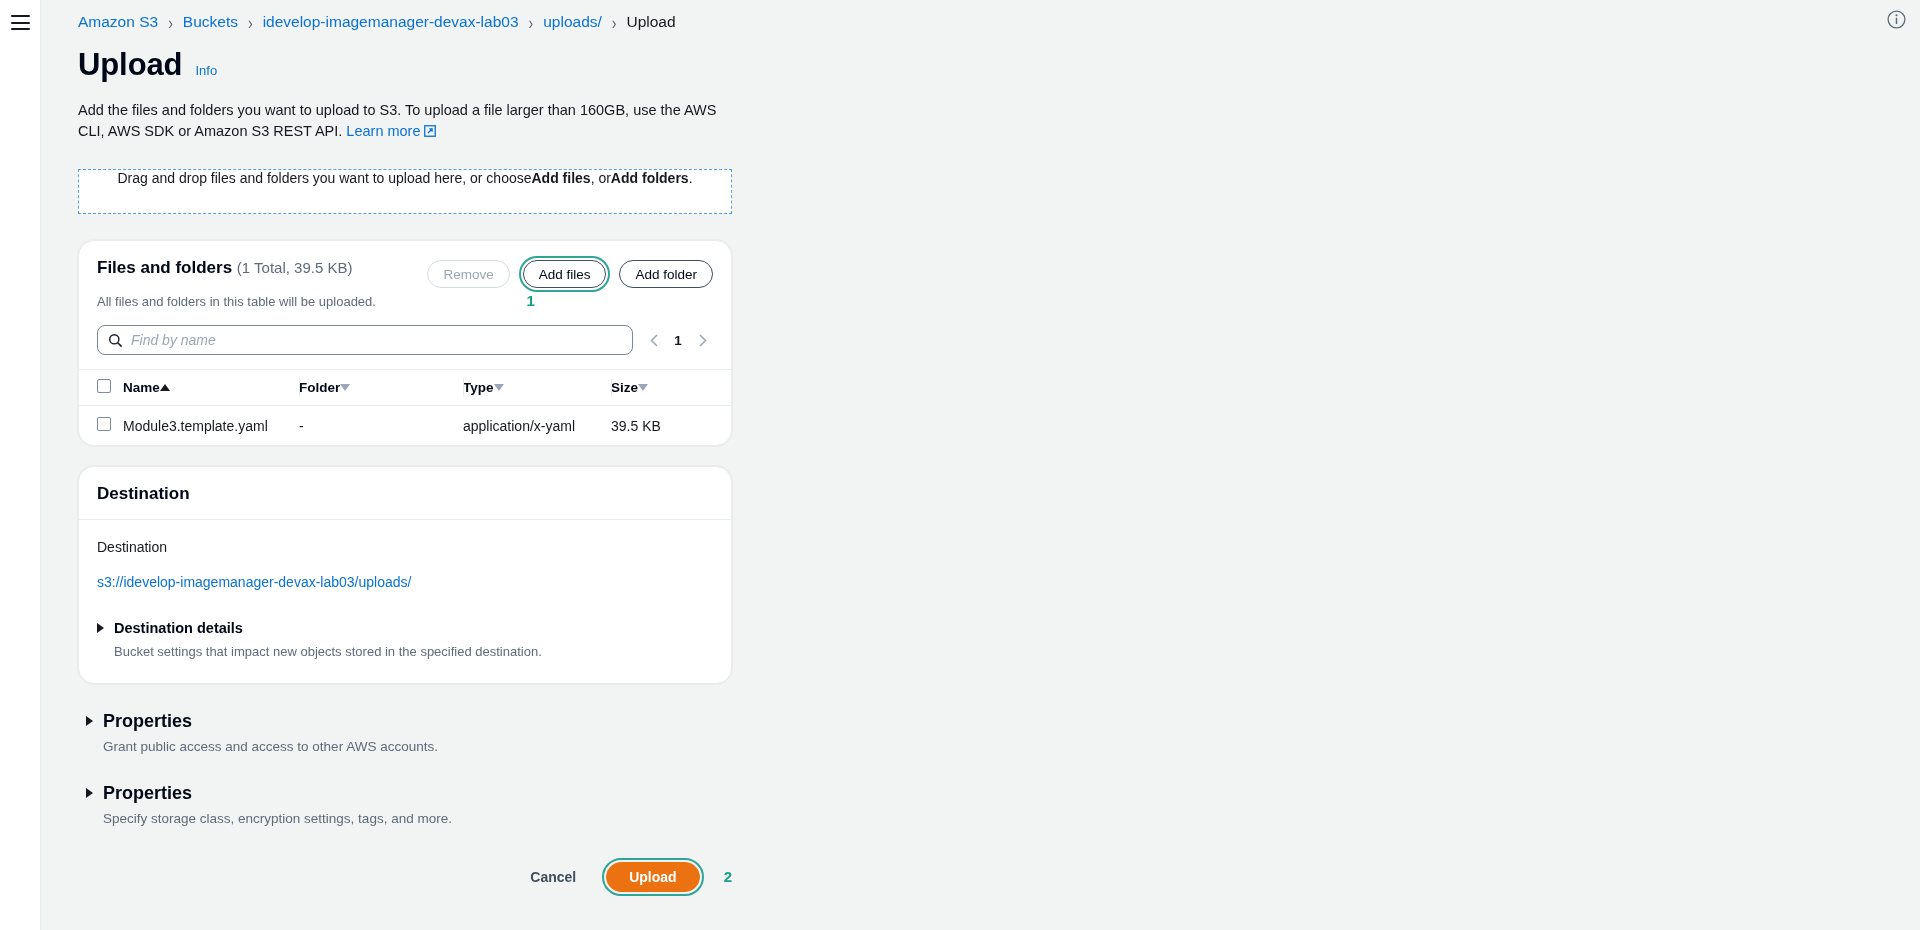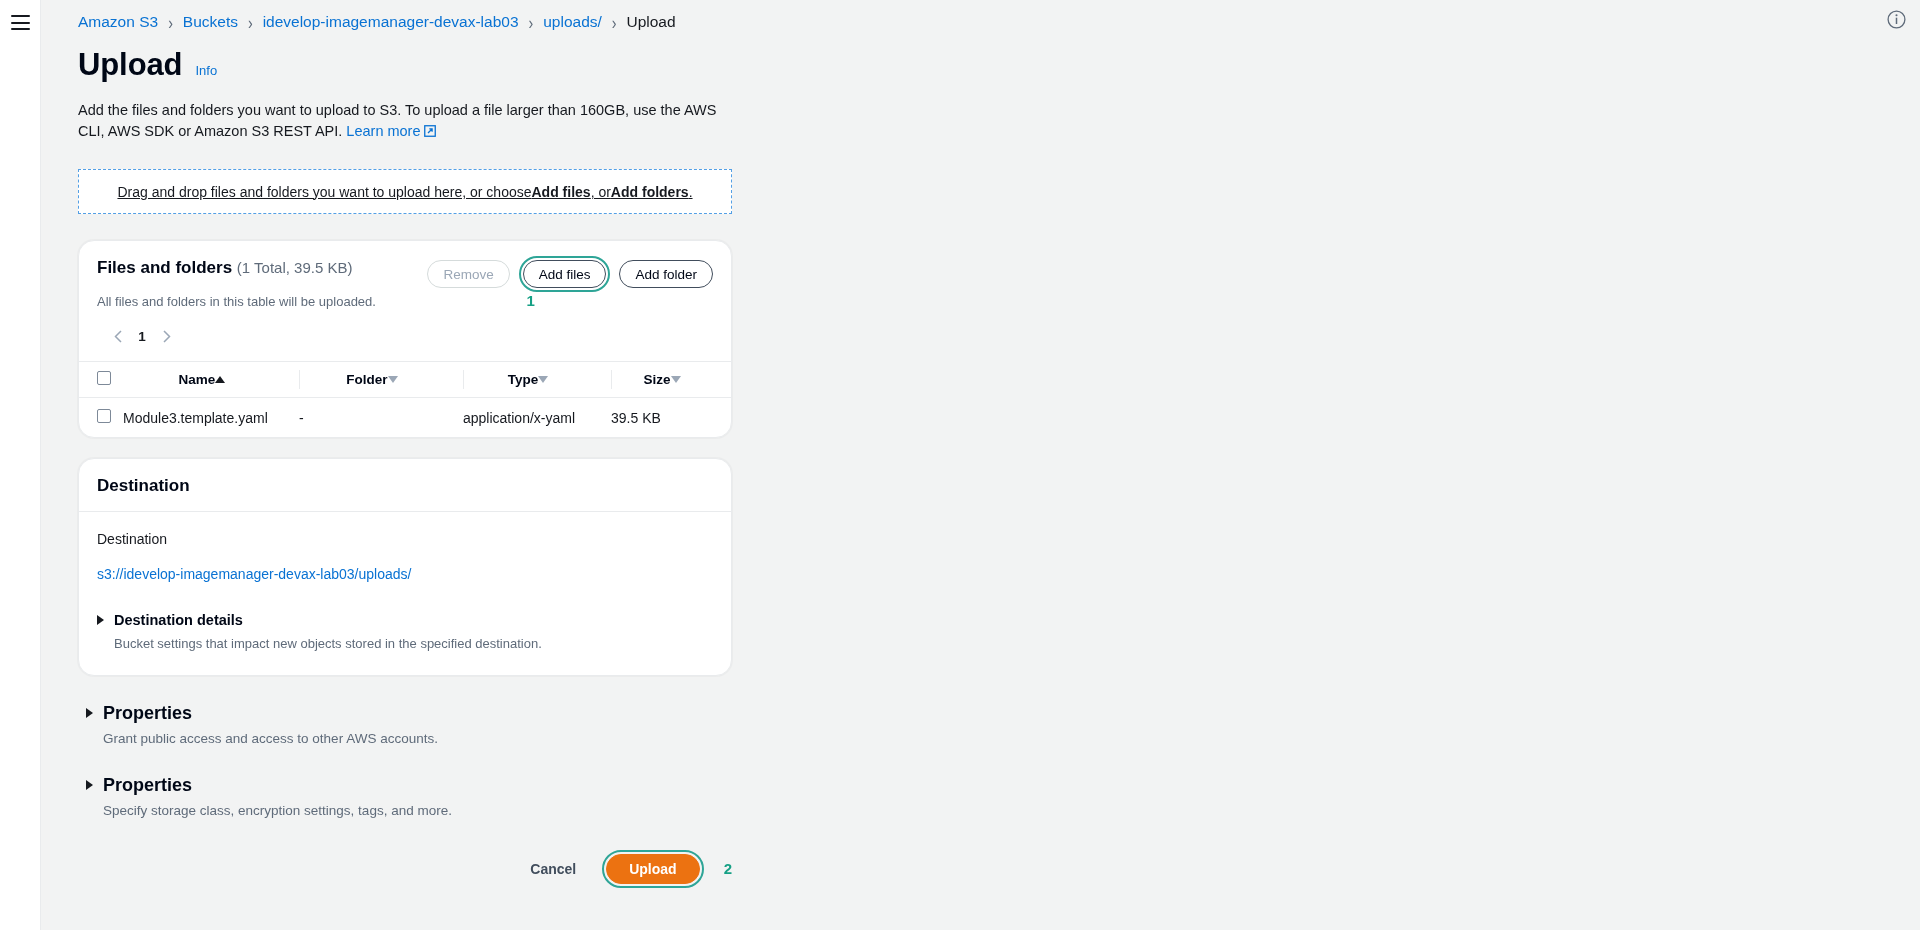--- a/index.html
+++ b/index.html
@@ -131,26 +131,25 @@
   }
 
   
   .dropzone {
     margin-top: 26px;
     width: 654px;
     height: 45px;
     border: 1px dashed #539fe5;
     background: #ffffff;
     display: flex;
-    align-items: center;
+    align-items: flex-start;
     justify-content: center;
     font-size: 14px;
     color: #16191f;
     cursor: pointer;
-    text-decoration: underline;
   }
   .dropzone b { font-weight: 700; }
 
   
   .card {
     width: 654px;
     background: #ffffff;
     border: 1px solid #e9ebed;
     border-radius: 16px;
     margin-top: 26px;
@@ -300,21 +299,21 @@
   table.files thead th.sep::before {
     content: "";
     position: absolute;
     left: 0; top: 8px; bottom: 8px;
     width: 1px;
     background: #e9ebed;
   }
   .th-inner {
     display: flex;
     align-items: center;
-    justify-content: center;
+    justify-content: flex-start;
     padding-right: 18px;
     cursor: pointer;
   }
   .col-check { width: 44px; padding-left: 18px !important; }
   .col-name  { width: 176px; }
   .col-folder{ width: 164px; }
   .col-type  { width: 148px; }
   .col-size  { width: 120px; }
 
   table.files tbody td {
@@ -539,20 +538,29 @@
             <button class="btn disabled">Remove</button>
             <span class="btn-focus-wrap">
               <button class="btn">Add files</button>
             </span>
             <button class="btn">Add folder</button>
             <span class="badge-num badge-1">1</span>
           </div>
         </div>
 
         <div class="filter-row">
+          <div class="search-box">
+            <span class="s-icon">
+              <svg width="15" height="15" viewBox="0 0 15 15">
+                <circle cx="6.3" cy="6.3" r="4.6" fill="none" stroke="#16191f" stroke-width="1.4"></circle>
+                <line x1="9.8" y1="9.8" x2="13.6" y2="13.6" stroke="#16191f" stroke-width="1.5"></line>
+              </svg>
+            </span>
+            <input class="search-input" type="text" placeholder="Find by name" style="">
+          </div>
           <div class="pager">
             <span class="pager-arrow">
               <svg width="9" height="13" viewBox="0 0 9 13">
                   <path d="M7 1 L1.5 6.5 L7 12" fill="none" stroke="#9ba7b6" stroke-width="1.5"></path>
                 </svg>
             </span>
             <span class="pager-page">1</span>
             <span class="pager-arrow">
               <svg width="9" height="13" viewBox="0 0 9 13">
                   <path d="M2 1 L7.5 6.5 L2 12" fill="none" stroke="#9ba7b6" stroke-width="1.5"></path>

